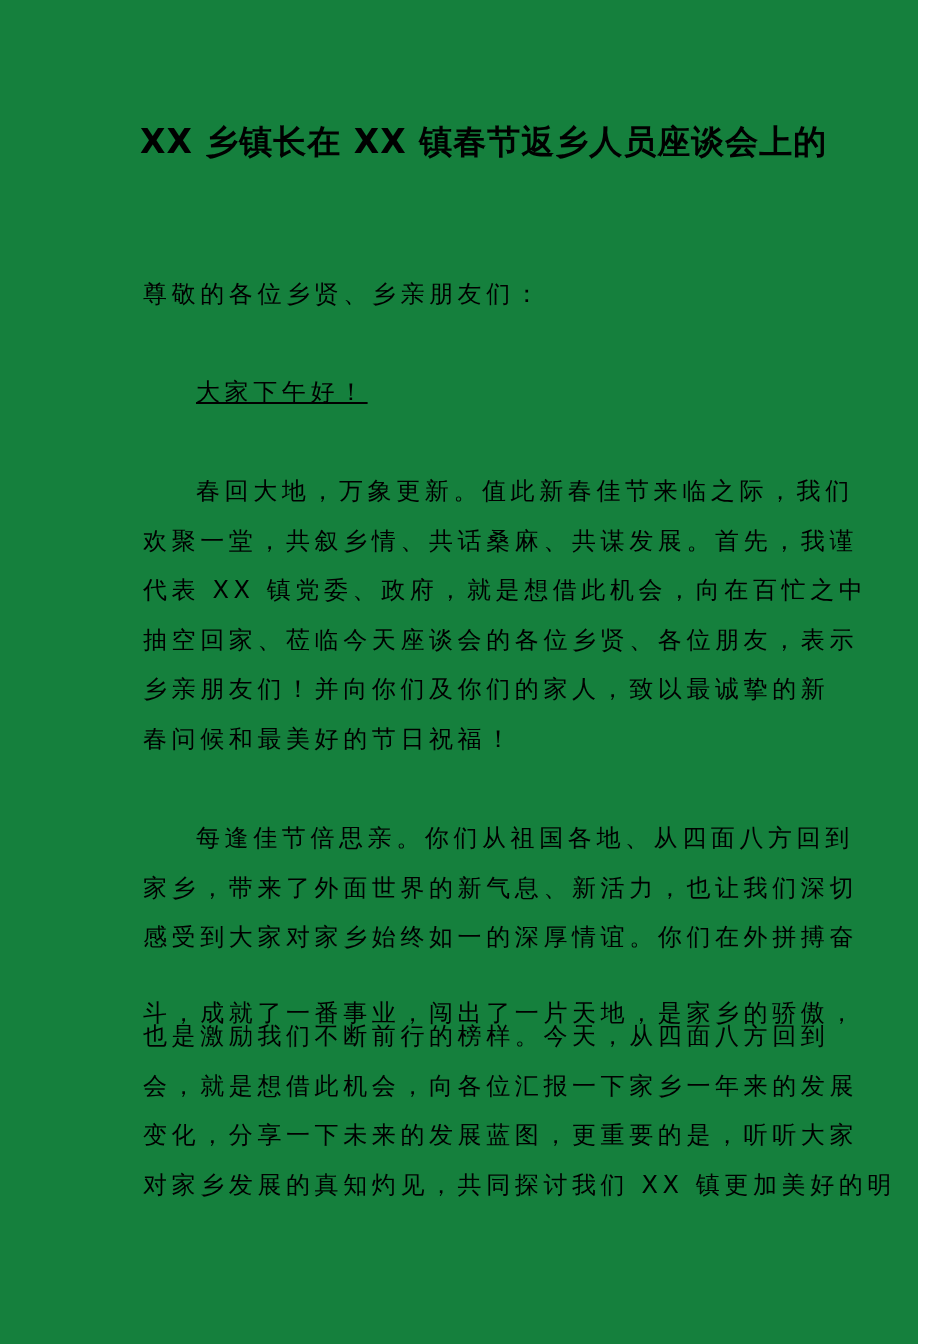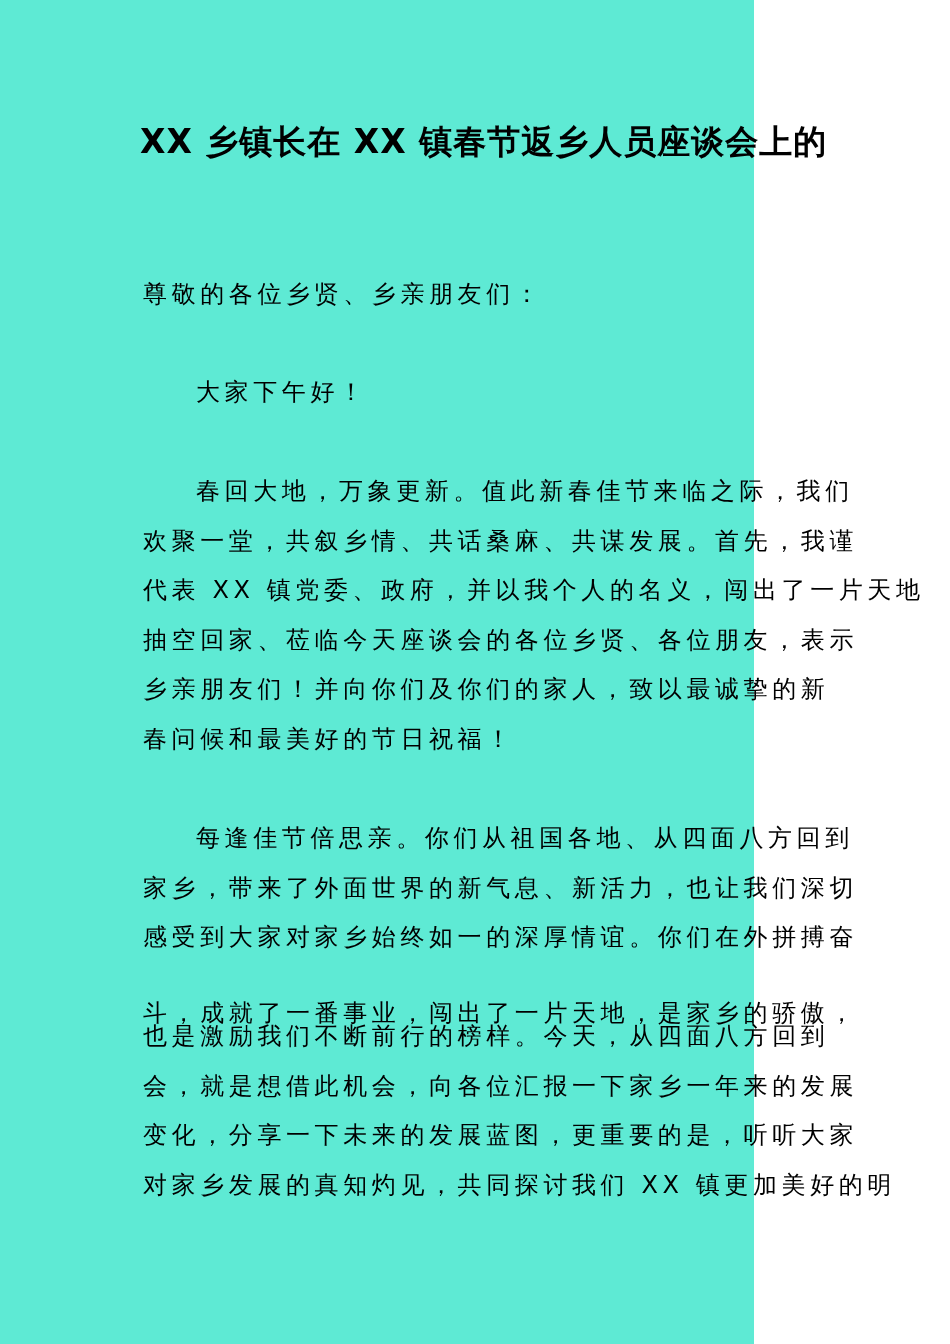--- a/index.html
+++ b/index.html
@@ -11,22 +11,22 @@
       width: 950px;
       height: 1344px;
       position: relative;
       overflow: hidden;
       font-family: "DejaVu Sans", "Liberation Sans", sans-serif;
       color: #000000;
     }
     .page {
       position: absolute;
       left: 0; top: 0;
-      width: 754px; height: 1344px;
-      background: #5eead4;
+      width: 918px; height: 1344px;
+      background: #15803d;
     }
     .title {
       position: absolute;
       left: 140px;
       width: 670px;
       text-align: center;
       font-weight: bold;
       font-size: 33px;
       line-height: 60px;
       top: 112px;
@@ -48,26 +48,26 @@
 <body>
 
 <div class="page">
 
   <h1 class="title" style="margin:0;">
     <span class="line">XX 乡镇长在 XX 镇春节返乡人员座谈会上的</span>
   </h1>
 
   <div class="body-line" style="top:279px;">尊敬的各位乡贤、乡亲朋友们：</div>
 
-  <div class="body-line indent" style="top:377px;">大家下午好！</div>
+  <div class="body-line indent" style="top:377px;text-decoration:underline;">大家下午好！</div>
 
   <div>
     <div class="body-line indent" style="top:476px;">春回大地，万象更新。值此新春佳节来临之际，我们</div>
     <div class="body-line" style="top:526px;">欢聚一堂，共叙乡情、共话桑麻、共谋发展。首先，我谨</div>
-    <div class="body-line" style="top:575px;">代表 XX 镇党委、政府，并以我个人的名义，闯出了一片天地</div>
+    <div class="body-line" style="top:575px;">代表 XX 镇党委、政府，就是想借此机会，向在百忙之中</div>
     <div class="body-line" style="top:625px;">抽空回家、莅临今天座谈会的各位乡贤、各位朋友，表示</div>
     <div class="body-line" style="top:674px;">乡亲朋友们！并向你们及你们的家人，致以最诚挚的新</div>
     <div class="body-line" style="top:724px;">春问候和最美好的节日祝福！</div>
   </div>
 
   <div>
     <div class="body-line indent" style="top:823px;">每逢佳节倍思亲。你们从祖国各地、从四面八方回到</div>
     <div class="body-line" style="top:873px;">家乡，带来了外面世界的新气息、新活力，也让我们深切</div>
     <div class="body-line" style="top:922px;">感受到大家对家乡始终如一的深厚情谊。你们在外拼搏奋</div>
     <div class="body-line" style="top:972px;margin-top:26px;">斗，成就了一番事业，闯出了一片天地，是家乡的骄傲，</div>

